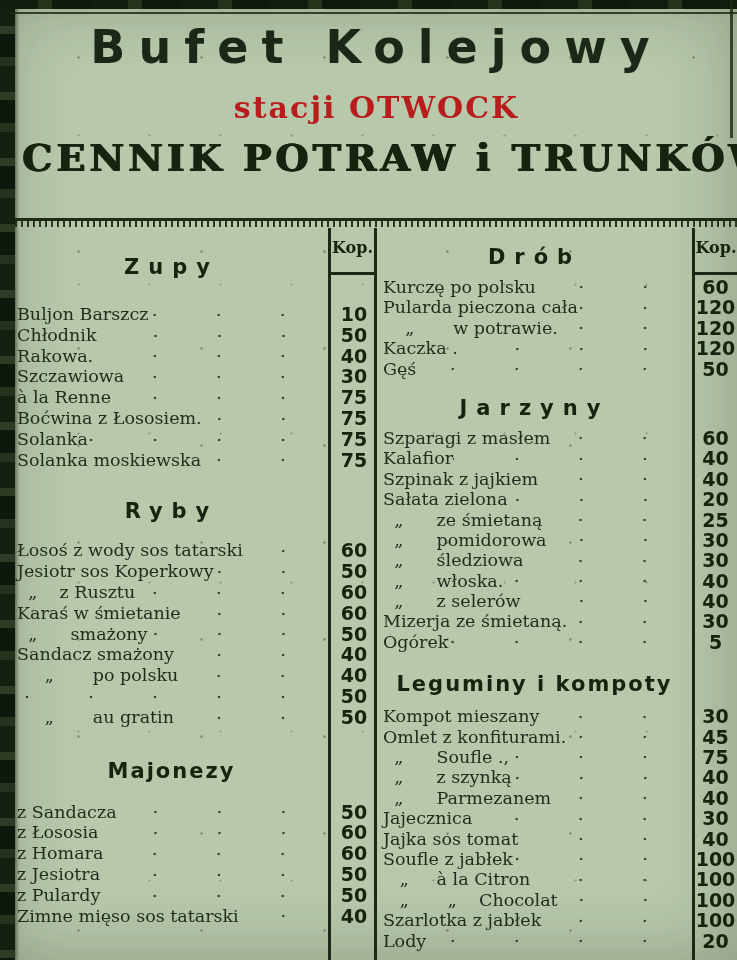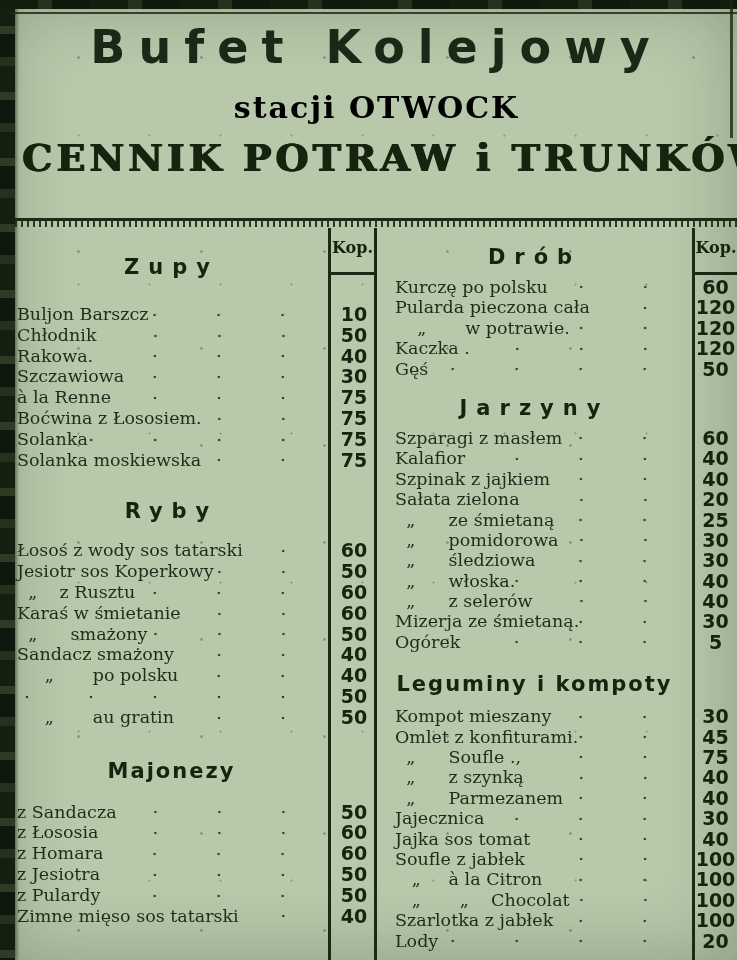--- a/index.html
+++ b/index.html
@@ -39,21 +39,21 @@
   
   .title-block{position:absolute;top:20px;left:22px;right:6px;text-align:center;z-index:2;}
   .title-main{
     font-family:"DejaVu Sans","Liberation Sans",sans-serif;
     font-weight:bold;font-size:46px;letter-spacing:13px;
     color:#1a2817;white-space:nowrap;
   }
   .title-sub{
     margin-top:16px;
     font-family:"DejaVu Serif","Liberation Serif",serif;
-    font-weight:bold;font-size:30px;letter-spacing:2px;color:#000000;
+    font-weight:bold;font-size:30px;letter-spacing:2px;color:#b91c1c;
   }
   .title-banner{
     margin-top:10px;
     font-family:"DejaVu Serif","Liberation Serif",serif;
     font-weight:bold;font-size:38px;letter-spacing:4px;color:#15230f;
     text-shadow:1px 0 0 #15230f,-0.5px 0 0 #15230f;
     white-space:nowrap;
   }
   
   .title-rule{position:absolute;top:218px;left:15px;right:0;height:3px;background:#1d2a16;z-index:2;}
@@ -88,21 +88,21 @@
     font-weight:bold;font-size:21px;color:#16240f;
     text-align:center;height:30px;line-height:30px;
   }
   .col-left .section-header{width:313px;}
   .col-right .section-header{width:315px;}
   .section-header.spaced{letter-spacing:9px;text-align:center;}
   .section-header.semi{letter-spacing:2px;}
 
   .menu-row{position:relative;display:flex;align-items:baseline;}
   .col-left .menu-row{height:20.8px;line-height:20.8px;padding-left:2px;}
-  .col-right .menu-row{height:20.4px;line-height:20.4px;padding-left:18px;}
+  .col-right .menu-row{height:20.4px;line-height:20.4px;padding-left:6px;}
   .item-name{
     white-space:pre;font-size:17.5px;font-weight:500;
     font-family:"DejaVu Serif","Liberation Serif",serif;color:#1e2c1b;
   }
   .leader{
     flex:1;align-self:stretch;
     background-image:radial-gradient(circle, rgba(26,40,20,.85) 1.4px, transparent 1.6px);
     background-size:64px 6px;background-repeat:repeat-x;
     background-position:right 10px bottom 7px;
   }

